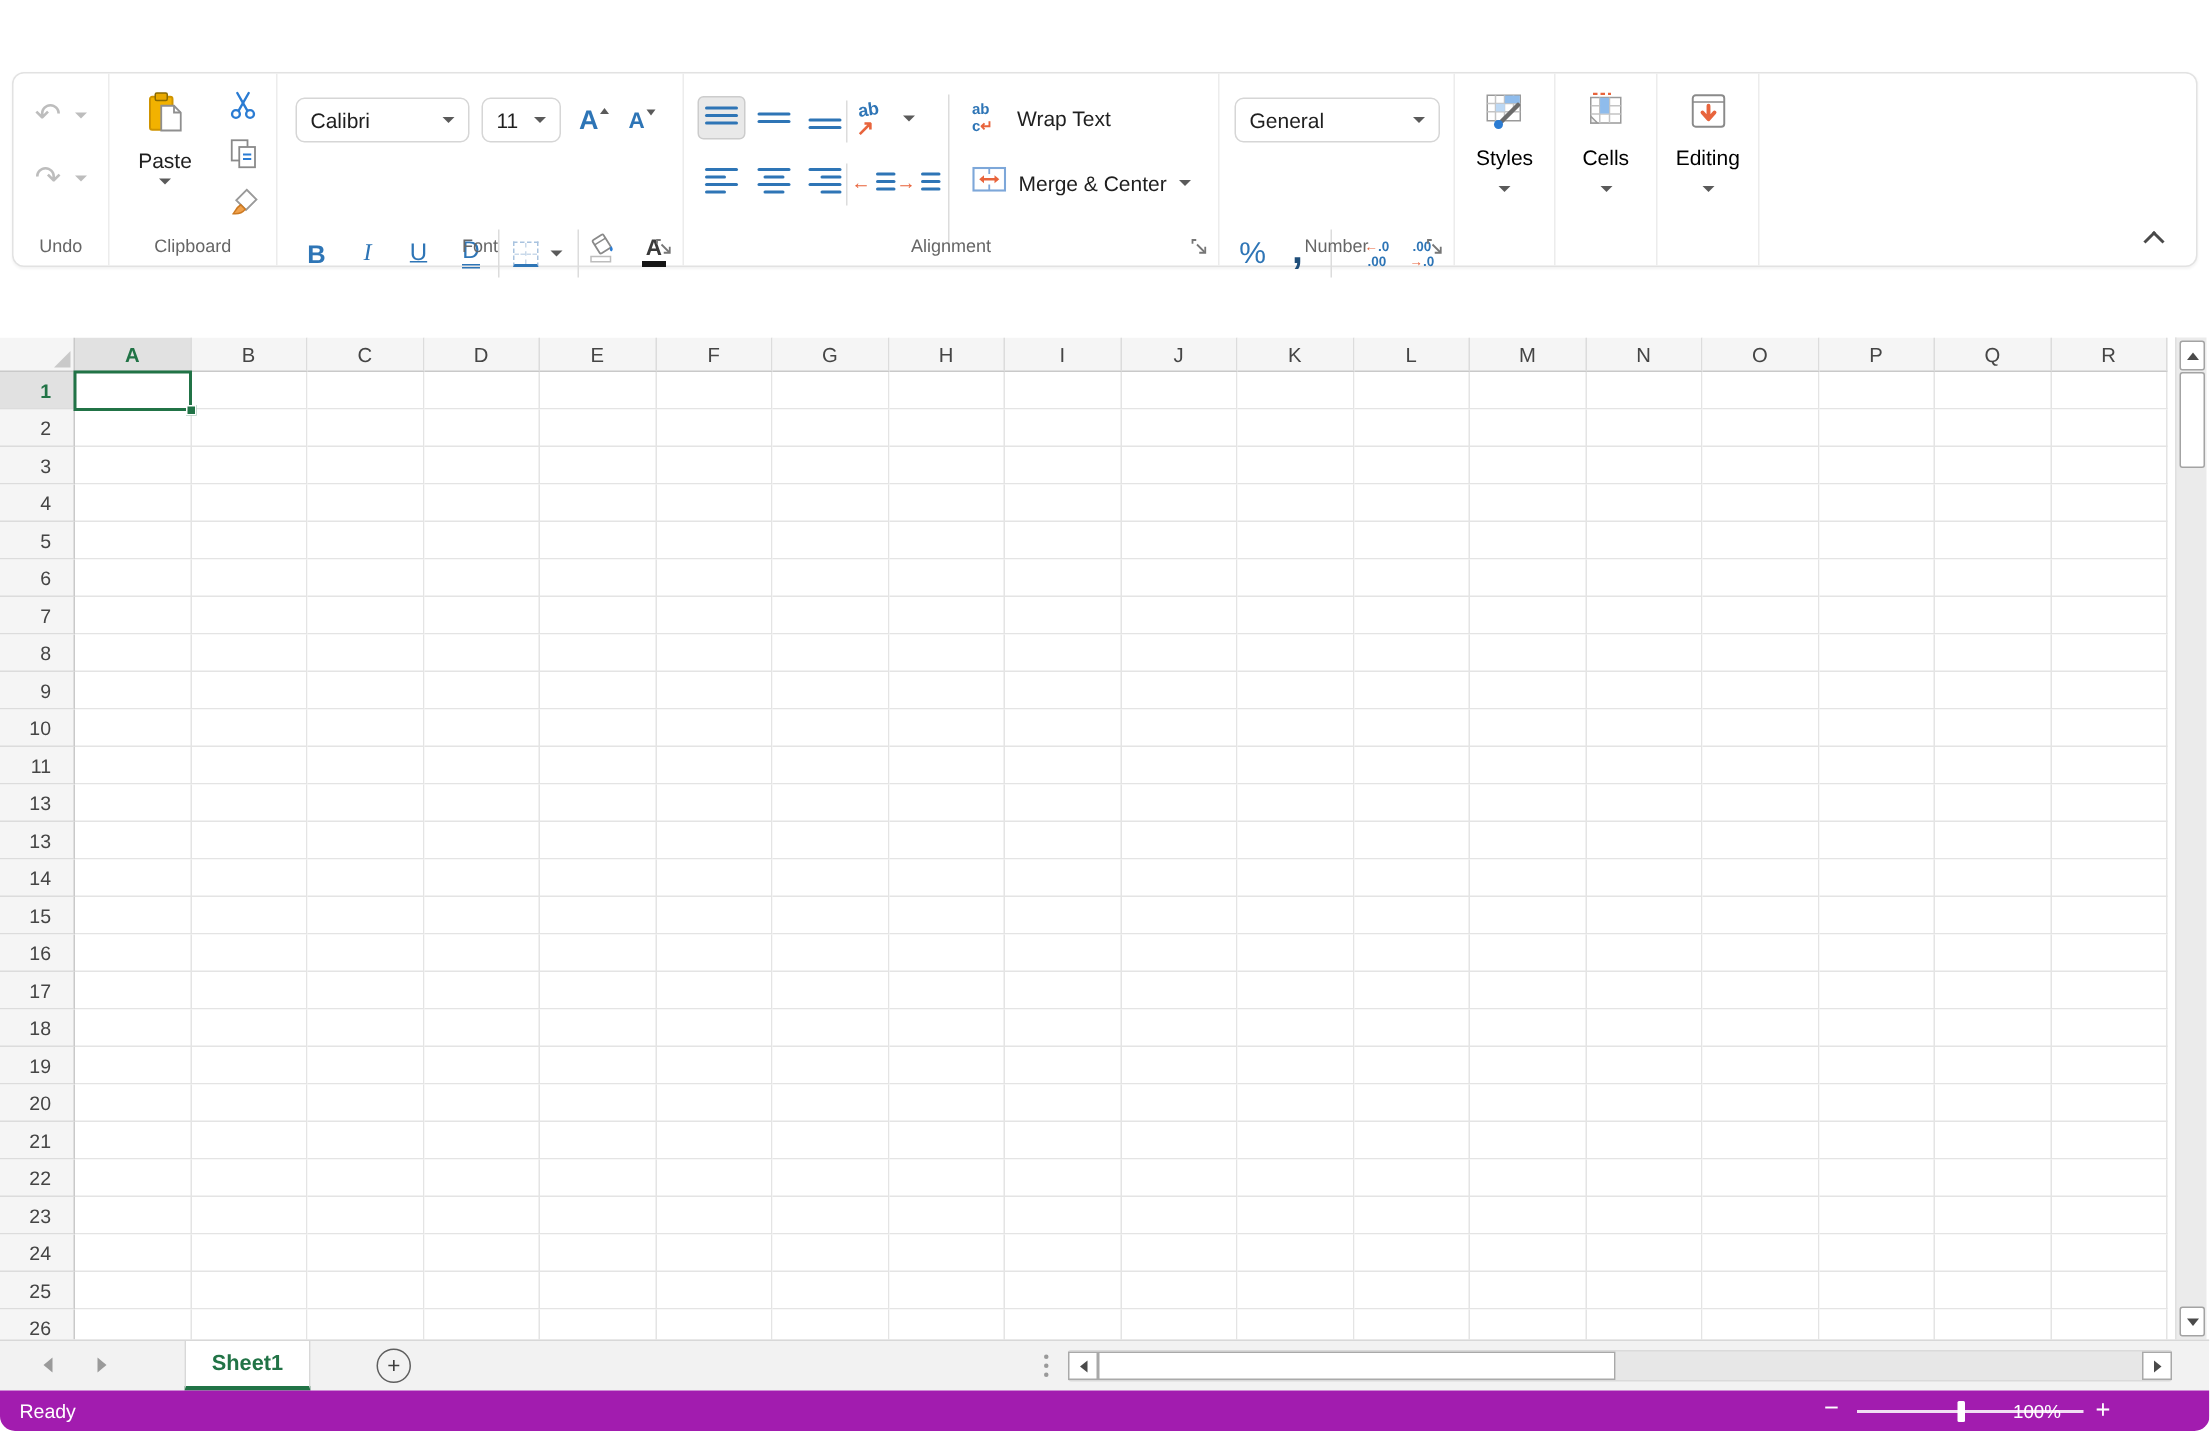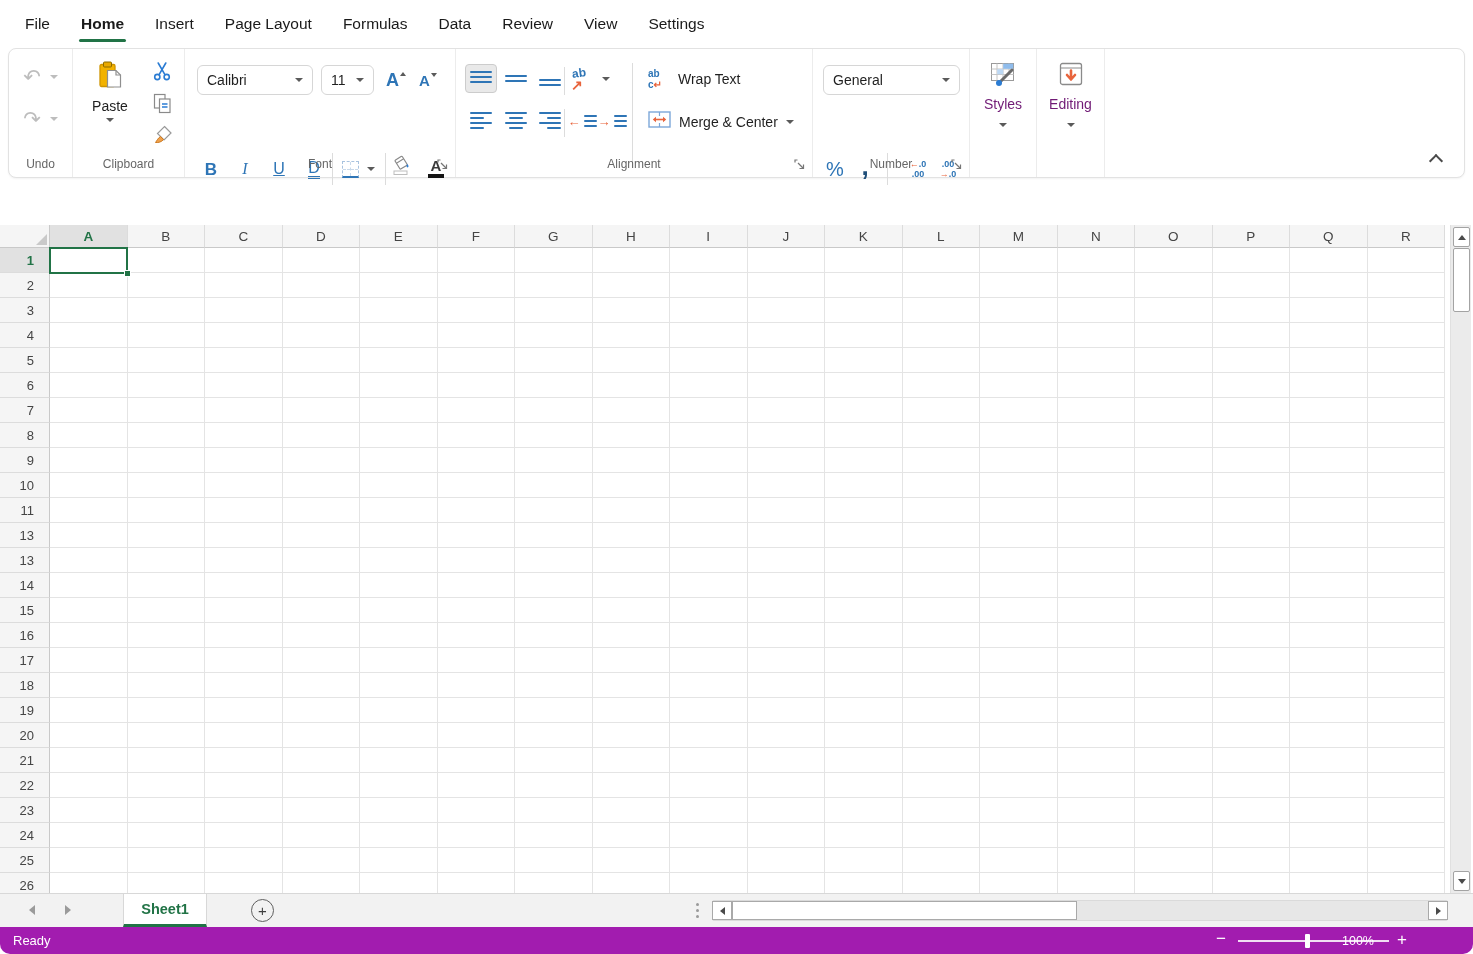--- a/index.html
+++ b/index.html
@@ -73,21 +73,21 @@
   .orient .arr { position:absolute; bottom:-3px; left:1px; font-size:14px; color:#e8643c; font-weight:700; }
 
   
   .pct { font-size:20px; color:#2e75b6; }
   .comma { font-size:26px; font-weight:700; color:#1f4e79; line-height:10px; }
   .dec { display:flex; flex-direction:column; align-items:center; font-size:9px; font-weight:700; line-height:10px; color:#2e75b6; }
   .dec .o { color:#e8643c; }
 
   
   .bigbtn { position:absolute; top:12px; left:0; right:0; display:flex; flex-direction:column; align-items:center; gap:5px; }
-  .bigbtn .lbl { font-size:14px; color:#701a75; }
+  .bigbtn .lbl { font-size:14px; color:#000000; }
   .collapse { position:absolute; right:22px; bottom:14px; width:12px; height:8px; }
   .collapse::before { content:""; position:absolute; left:1px; top:1px; width:8px; height:8px; border-top:2px solid #4a4a4a; border-left:2px solid #4a4a4a; transform:rotate(45deg); }
 
   
   #formulabar { position:absolute; top:178px; left:0; right:0; height:35px; background:#fff; border-bottom:1px solid #ececec; }
   .namebox { position:absolute; top:3px; left:10px; width:127px; height:30px; border:1px solid #d6d6d6; border-radius:6px; display:flex; align-items:center; }
   .namebox .val { flex:1; text-align:center; font-size:13.5px; color:#333; }
   .namebox .caret { margin-right:9px; }
   .vdots { display:flex; flex-direction:column; gap:3px; }
   .vdots i { width:3px; height:3px; border-radius:50%; background:#9a9a9a; }
@@ -142,31 +142,20 @@
   #zoom-track { position:absolute; left:1238px; top:13px; width:151px; height:2px; background:rgba(255,255,255,.85); }
   #zoom-thumb { position:absolute; left:1305px; top:7px; width:5px; height:14px; background:#fff; border-radius:1px; }
   #zoom-plus { position:absolute; left:1392px; top:3px; font-size:17px; color:#fff; width:20px; text-align:center; }
   #zoom-level { position:absolute; left:1342px; top:7px; font-size:12.5px; }
 </style>
 </head>
 <body>
 
 <div id="app">
 
-  <div id="menubar">
-      <div class="menu-item">File</div>
-      <div class="menu-item active">Home</div>
-      <div class="menu-item">Insert</div>
-      <div class="menu-item">Page Layout</div>
-      <div class="menu-item">Formulas</div>
-      <div class="menu-item">Data</div>
-      <div class="menu-item">Review</div>
-      <div class="menu-item">View</div>
-      <div class="menu-item">Settings</div>
-    </div>
 
   <div id="ribbon">
 
 
     <div class="rgroup" style="width:64px">
       <div class="undo-row" style="top:18px">
         <span class="u-glyph">↶</span>
         <span class="caret gray"></span>
       </div>
       <div class="undo-row" style="top:60px">
@@ -438,20 +427,35 @@
             <rect x="7.2" y="8.2" width="6" height="5.1" fill="#bcd8f4"></rect>
             <path d="M22 9 10 21" stroke="#6b6b6b" stroke-width="3" stroke-linecap="round"></path>
             <circle cx="9" cy="22" r="3" fill="#2b7cd3"></circle>
           </svg>
         </span>
         <span class="lbl">Styles</span>
         <span class="caret" style="margin-top:6px"></span>
       </div>
     </div>
 
+    <div class="rgroup" style="width:68px">
+      <div class="bigbtn">
+        <span>
+          <svg width="27" height="26" viewBox="0 0 27 26">
+            <path d="M5 1.5h12" stroke="#e8643c" stroke-width="1.5" stroke-dasharray="3 2"></path>
+            <rect x="3.5" y="4" width="20" height="17" fill="#fff" stroke="#9a9a9a"></rect>
+            <path d="M3.5 9.5h20M3.5 15h20M9.5 4v17M16 4v17" stroke="#c4c4c4"></path>
+            <rect x="9.7" y="4.2" width="6" height="10.5" fill="#8fbcec"></rect>
+            <path d="M3.5 21 8 21 3.5 16.5z" fill="#eee" stroke="#9a9a9a"></path>
+          </svg>
+        </span>
+        <span class="lbl">Cells</span>
+        <span class="caret" style="margin-top:6px"></span>
+      </div>
+    </div>
 
     <div class="rgroup" style="width:68px">
       <div class="bigbtn">
         <span>
           <svg width="26" height="26" viewBox="0 0 26 26">
             <rect x="2.5" y="2.5" width="21" height="21" rx="2" fill="#fff" stroke="#8a8a8a" stroke-width="1.3"></rect>
             <path d="M2.5 7h21" stroke="#8a8a8a"></path>
             <path d="M13 9.5v8.5M9 14l4 4.5 4-4.5" fill="none" stroke="#e8643c" stroke-width="2.6" stroke-linecap="round" stroke-linejoin="round"></path>
           </svg>
         </span>

